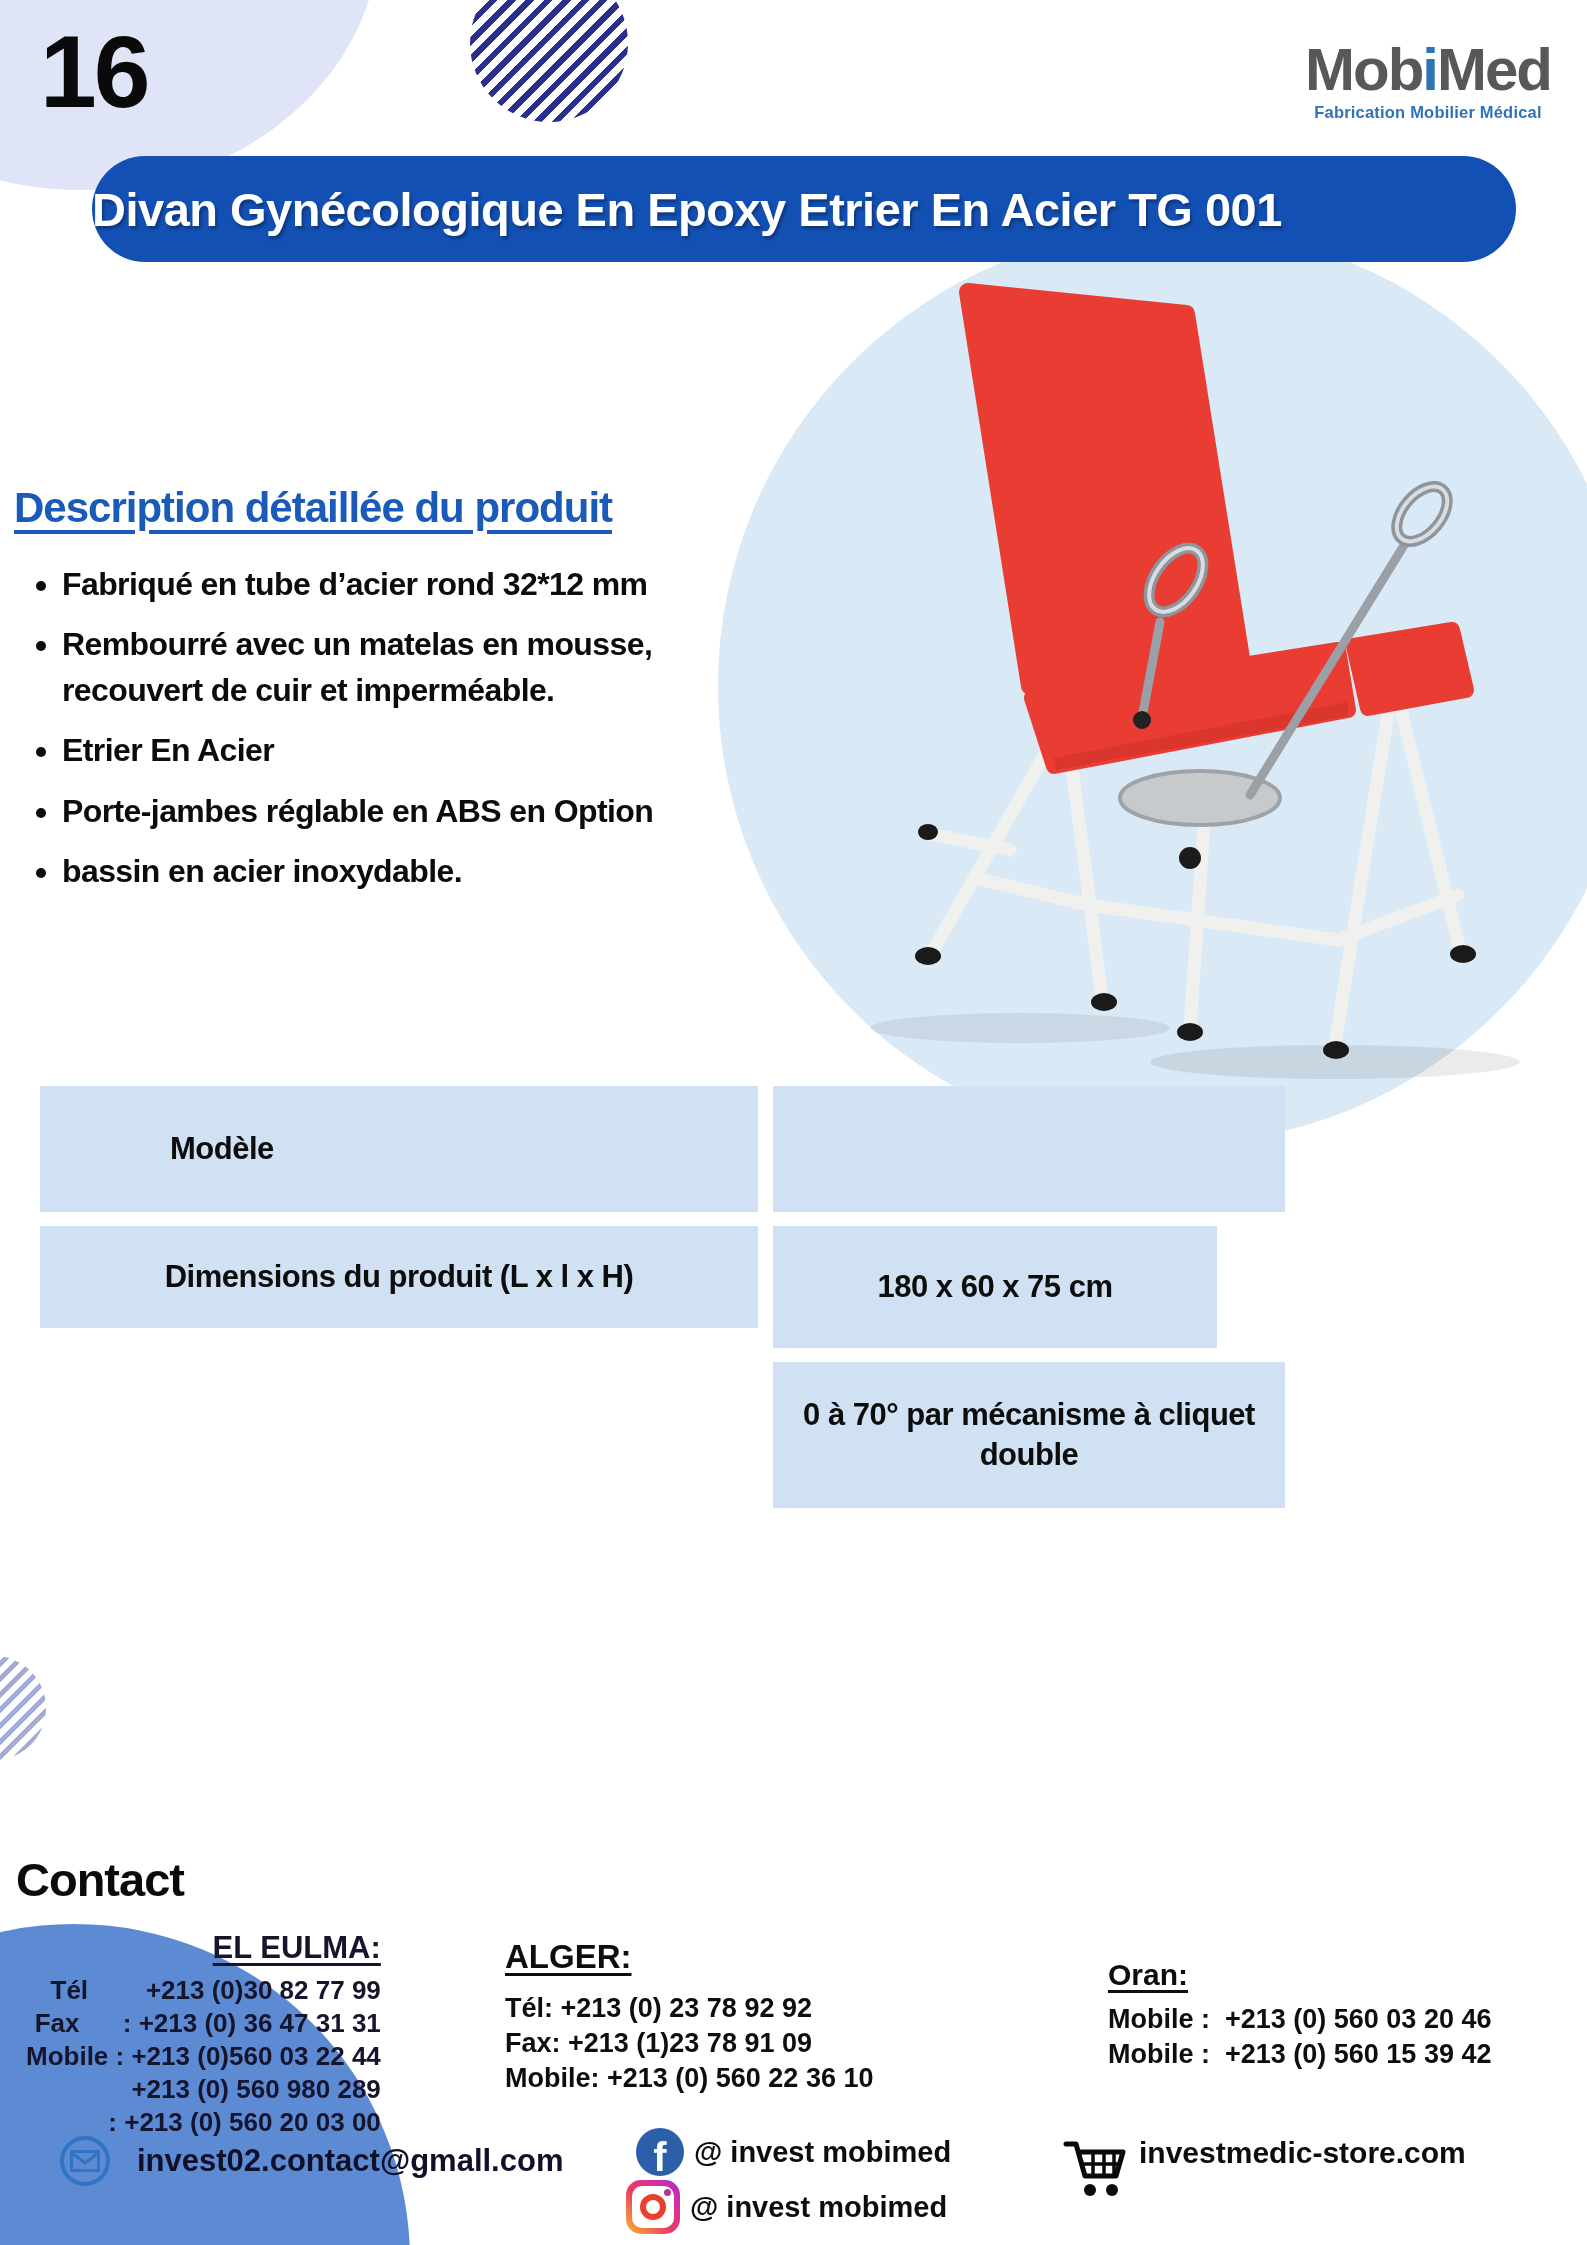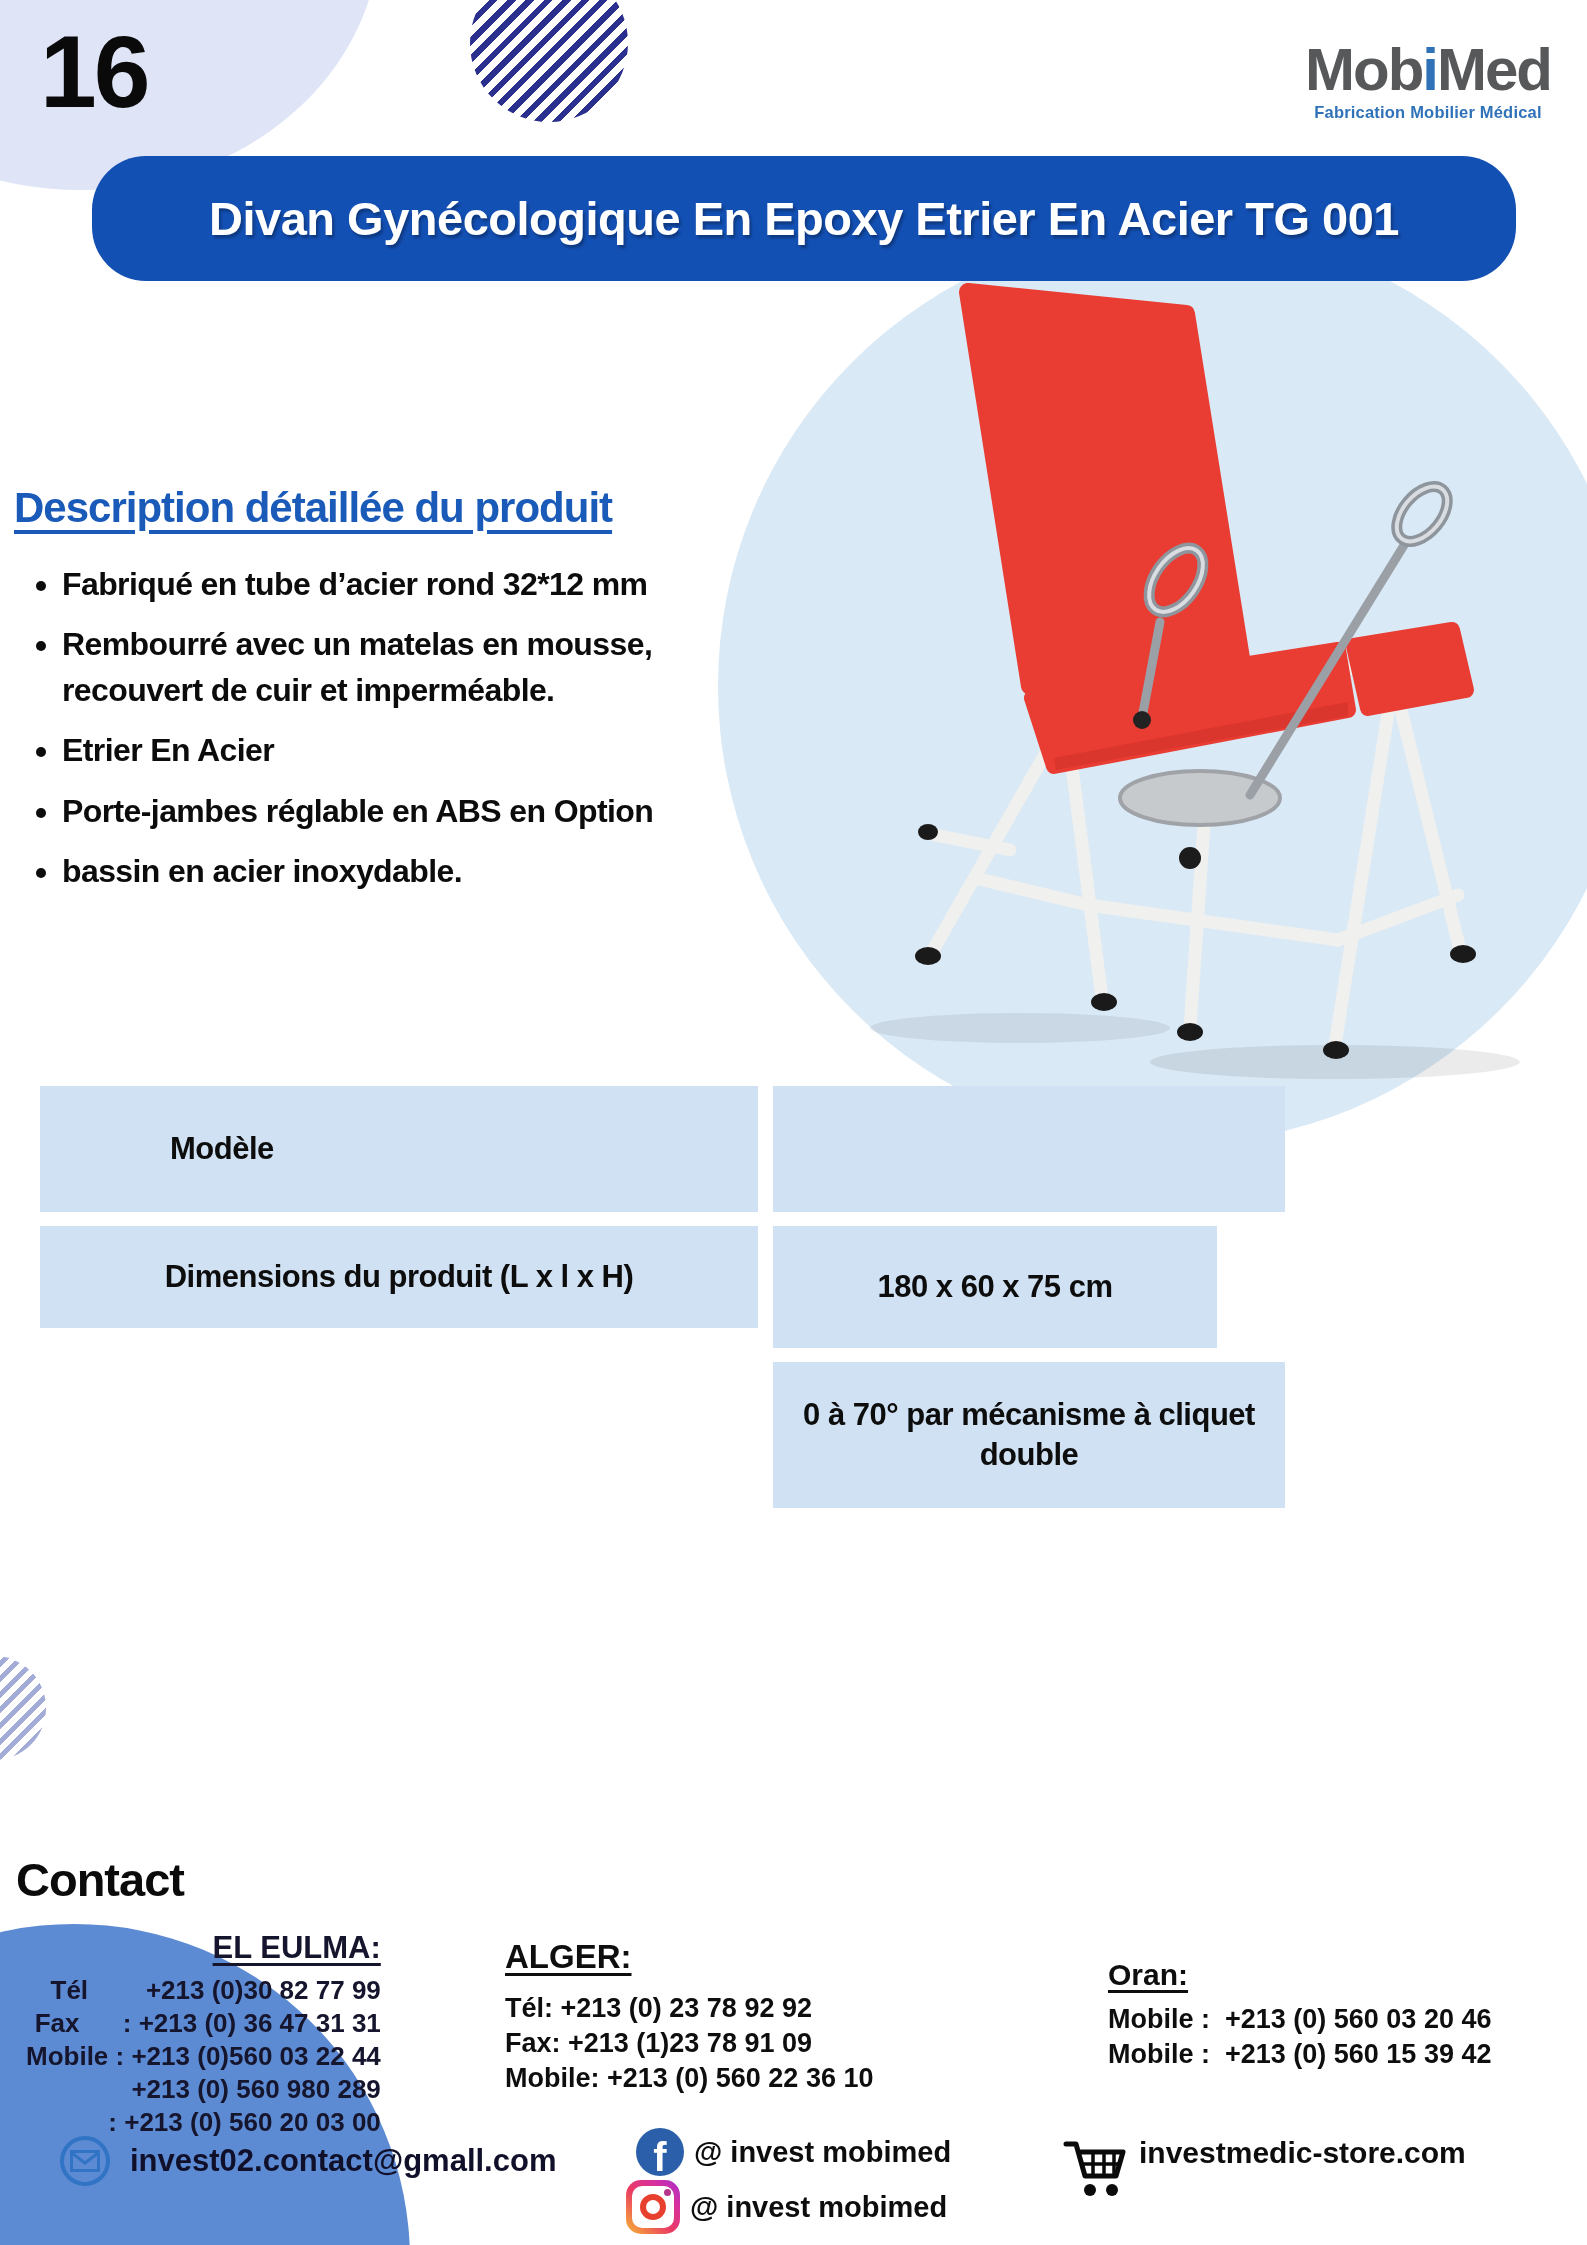--- a/index.html
+++ b/index.html
@@ -35,22 +35,22 @@
     background:repeating-linear-gradient(135deg,var(--stripe-periwinkle) 0 5px,#ffffff 5px 11px);}
   #circle-contact{left:-262px;top:1924px;width:672px;height:672px;background:var(--contact-circle-blue);}
 
   .page-number{position:absolute;left:40px;top:14px;z-index:2;font-size:102px;font-weight:800;letter-spacing:-3px;color:#0a0a0a;}
 
   .logo{position:absolute;left:1278px;top:40px;width:300px;z-index:2;text-align:center;line-height:1;}
   .logo-word{font-size:60px;font-weight:800;letter-spacing:-2px;color:var(--logo-gray);}
   .logo-i{color:var(--logo-blue);}
   .logo-tagline{margin-top:4px;font-size:16.5px;font-weight:700;color:var(--logo-blue);letter-spacing:.2px;}
 
-  .banner{position:absolute;left:92px;top:156px;width:1424px;height:125px;border-radius:54px;
-    background:var(--banner-blue);display:flex;align-items:center;justify-content:center;z-index:3;}
+  .banner{position:absolute;left:92px;top:156px;width:1424px;height:106px;border-radius:54px;
+    background:var(--banner-blue);display:flex;align-items:center;justify-content:flex-start;z-index:3;}
   .banner-title{color:#fff;font-size:47px;font-weight:800;letter-spacing:-.5px;text-shadow:2px 3px 3px rgba(0,0,0,.3);white-space:nowrap;}
 
   .description{position:absolute;left:14px;top:484px;width:690px;z-index:2;}
   .desc-heading{margin:0 0 30px 0;font-size:42px;font-weight:800;letter-spacing:-1px;color:var(--heading-blue);
     text-decoration:underline;text-decoration-thickness:3.5px;text-underline-offset:8px;}
   .bullets{margin:0;padding-left:48px;width:650px;}
   .bullets li{font-size:32px;font-weight:800;letter-spacing:-.6px;line-height:1.42;margin-bottom:15px;color:var(--text-dark);}
 
   .product-svg{position:absolute;left:690px;top:250px;width:890px;height:860px;z-index:1;}
 
@@ -73,21 +73,21 @@
   #block-eleulma{left:26px;top:1930px;color:var(--contact-navy);text-align:right;}
   #block-eleulma .cblock-h{font-size:31px;}
   #block-eleulma .cline{font-size:26px;line-height:33px;}
   #block-alger{left:505px;top:1938px;color:#0e0e0e;}
   #block-alger .cblock-h{font-size:33px;margin-bottom:15px;}
   #block-alger .cline{font-size:27px;line-height:35px;}
   #block-oran{left:1108px;top:1958px;color:#0e0e0e;}
   #block-oran .cblock-h{font-size:30px;margin-bottom:10px;}
   #block-oran .cline{font-size:27px;line-height:35px;}
 
-  .email-row{position:absolute;left:60px;top:2136px;z-index:2;display:flex;align-items:center;gap:20px;}
+  .email-row{position:absolute;left:60px;top:2136px;z-index:2;display:flex;align-items:center;gap:27px;}
   .email-icon{width:50px;height:50px;border:4px solid var(--email-icon-blue);border-radius:50%;
     display:flex;align-items:center;justify-content:center;box-sizing:border-box;}
   .email-text{font-size:31px;font-weight:800;color:#10102a;}
 
   .fb-row{position:absolute;left:636px;top:2128px;z-index:2;display:flex;align-items:center;gap:10px;}
   .fb-icon{width:48px;height:48px;border-radius:50%;background:var(--facebook-blue);color:#fff;
     display:flex;align-items:flex-end;justify-content:center;font-size:40px;font-weight:800;overflow:hidden;line-height:.95;}
   .social-text{font-size:29px;font-weight:800;color:#0d0d0d;}
 
   .ig-row{position:absolute;left:626px;top:2180px;z-index:2;display:flex;align-items:center;gap:10px;}

